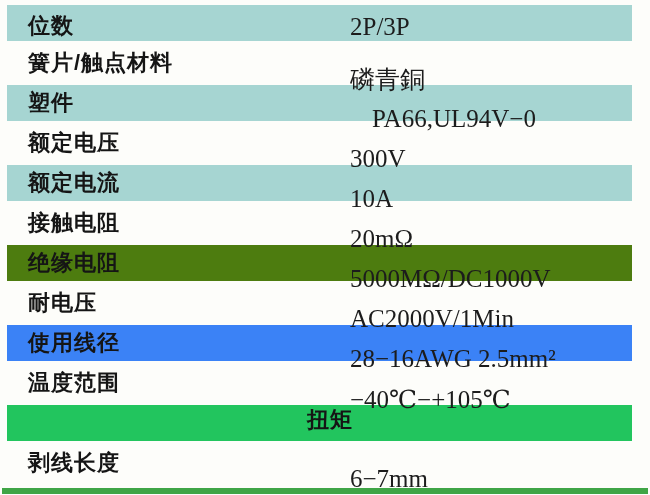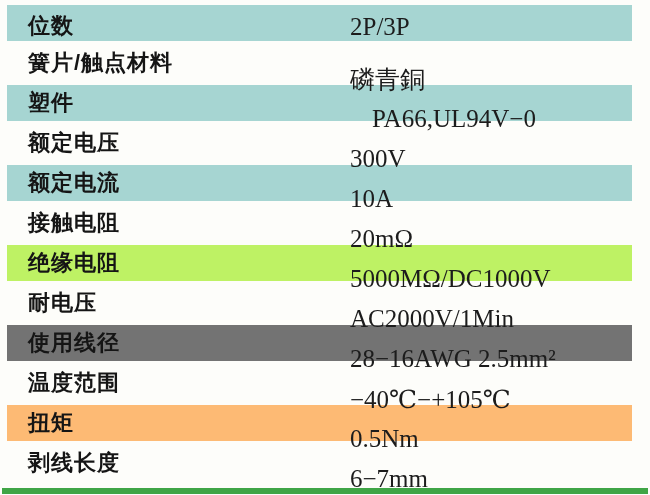--- a/index.html
+++ b/index.html
@@ -74,37 +74,37 @@
     <span class="spec-value">300V</span>
   </div>
   <div class="spec-row" style="background: rgb(166, 213, 210); justify-content: center;">
     <span class="spec-label">额定电流</span>
     <span class="spec-value">10A</span>
   </div>
   <div class="spec-row">
     <span class="spec-label">接触电阻</span>
     <span class="spec-value">20mΩ</span>
   </div>
-  <div class="spec-row" style="background: #bef264;">
+  <div class="spec-row" style="background: #4d7c0f;">
     <span class="spec-label">绝缘电阻</span>
     <span class="spec-value">5000MΩ/DC1000V</span>
   </div>
   <div class="spec-row">
     <span class="spec-label">耐电压</span>
     <span class="spec-value">AC2000V/1Min</span>
   </div>
-  <div class="spec-row" style="background: #737373;">
+  <div class="spec-row" style="background: #3b82f6;">
     <span class="spec-label">使用线径</span>
     <span class="spec-value">28−16AWG  2.5mm²</span>
   </div>
   <div class="spec-row">
     <span class="spec-label">温度范围</span>
     <span class="spec-value">−40℃−+105℃</span>
   </div>
-  <div class="spec-row" style="background: #fdba74;">
+  <div class="spec-row" style="background: #22c55e; flex-direction: column;">
     <span class="spec-label">扭矩</span>
     <span class="spec-value">0.5Nm</span>
   </div>
   <div class="spec-row">
     <span class="spec-label">剥线长度</span>
     <span class="spec-value">6−7mm</span>
   </div>
 </div>
 
 <div class="accent-bar" style="background: rgb(63, 165, 70);"></div>

